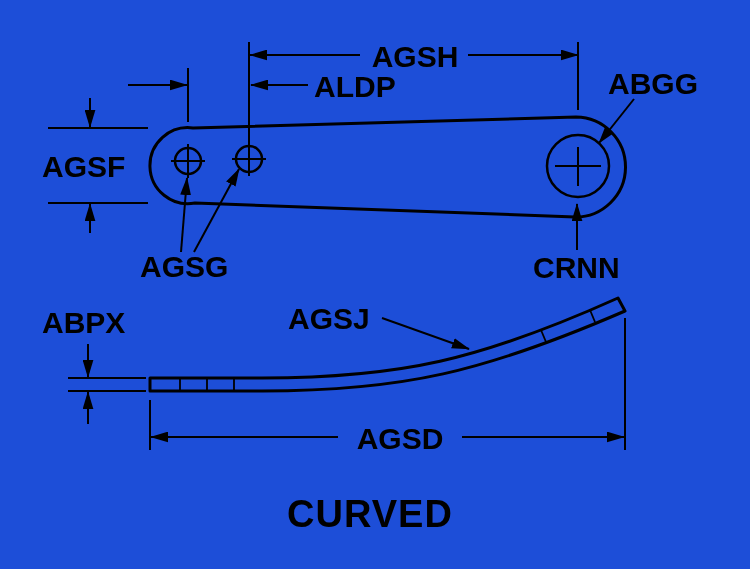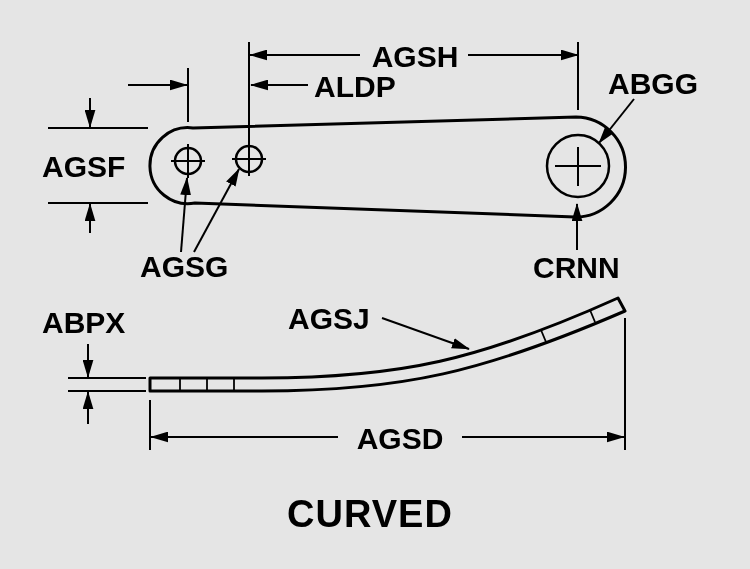--- a/index.html
+++ b/index.html
@@ -4,21 +4,21 @@
 <style>
   html, body {
     margin: 0;
     padding: 0;
     background: #ffffff;
   }
   .stage {
     position: relative;
     width: 750px;
     height: 569px;
-    background: #e5e5e5;
+    background: #1d4ed8;
     overflow: hidden;
   }
   svg {
     display: block;
   }
   svg text {
     font-family: "Liberation Sans", sans-serif;
     font-weight: bold;
     fill: #000000;
   }

